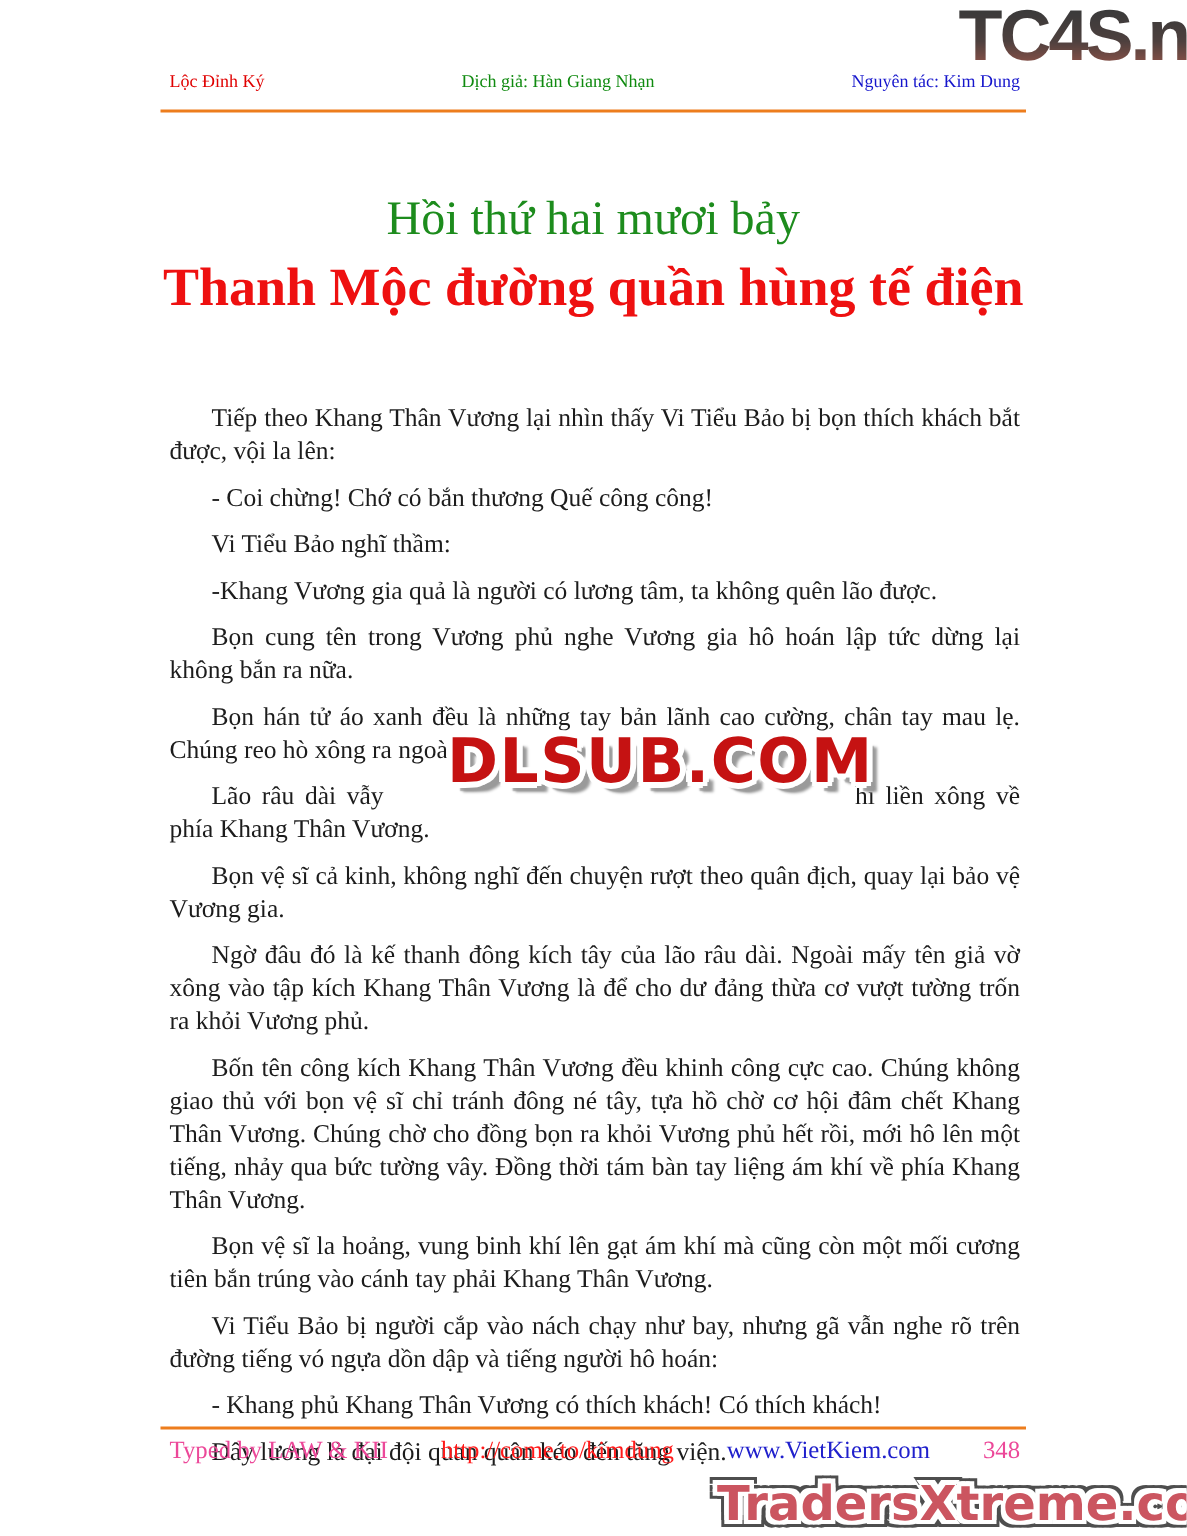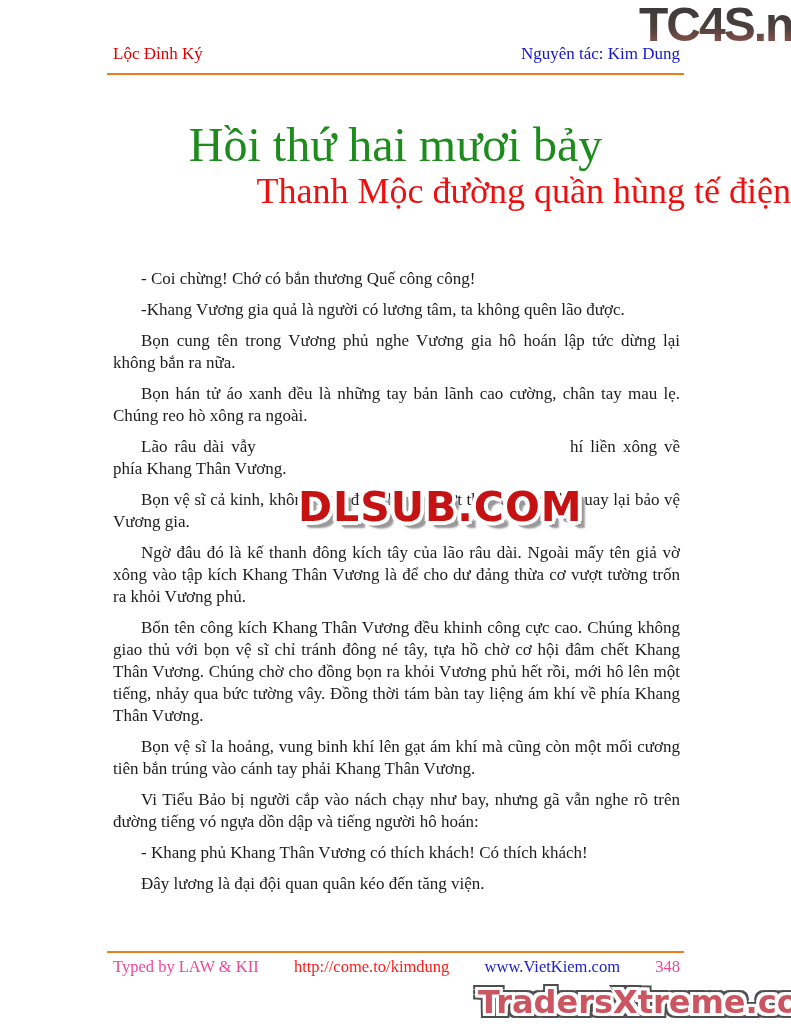--- a/index.html
+++ b/index.html
@@ -15,36 +15,36 @@
     font-family:"Liberation Sans", sans-serif;
     font-weight:bold; font-size:48px; line-height:1; letter-spacing:-2px;
     background:linear-gradient(180deg,#3a3a3a 12%, #4d403e 55%, #96554a 95%);
     -webkit-background-clip:text; background-clip:text; color:transparent;
   }
 
   
   .header-row {
     position:absolute; top:44px; left:113px; width:567px;
     display:flex; justify-content:space-between; align-items:flex-end;
-    font-size:17px; line-height:20px;
+    font-size:12px; line-height:20px;
   }
   .hdr-book   { color:#e00000; }
   .hdr-trans  { color:#0f8a0f; }
   .hdr-author { color:#1515cc; }
 
   .rule-top, .rule-bottom {
     position:absolute; left:107px; width:577px; height:2px; background:#ed7d1d;
   }
   .rule-top { top:73px; }
   .rule-bottom { top:951px; }
 
   
   .titles { position:absolute; top:125px; left:0; width:791px; text-align:center; }
-  .title-1 { margin:0 0 6px 0; font-weight:normal; font-size:48px; line-height:40px; color:#1d8c1d; }
-  .title-2 { margin:0; font-weight:normal; font-size:36px; line-height:40px; color:#ee1010;text-align:right; }
+  .title-1 { margin:0 0 6px 0; font-weight:normal; font-size:32px; line-height:40px; color:#1d8c1d; }
+  .title-2 { margin:0; font-weight:bold; font-size:36px; line-height:40px; color:#ee1010; }
 
   
   .body-text {
     position:absolute; top:268px; left:113px; width:567px;
     font-size:17px; line-height:22px; text-align:justify;
   }
   .body-text p { margin:0 0 9px 0; text-indent:28px; }
   .wm-spacer { display:inline-block; width:300px; height:1px; vertical-align:baseline; }
 
   
@@ -86,32 +86,35 @@
 </style>
 </head>
 <body>
 
 <div class="page">
 
   <div class="logo-tc4s">TC4S.net</div>
 
   <div class="header-row">
     <span class="hdr-book">Lộc Đỉnh Ký</span>
+    <span class="hdr-trans">Dịch giả: Hàn Giang Nhạn</span>
     <span class="hdr-author">Nguyên tác: Kim Dung</span>
   </div>
 
   <div class="rule-top"></div>
 
   <div class="titles">
     <h1 class="title-1">Hồi thứ hai mươi bảy</h1>
     <h1 class="title-2">Thanh Mộc đường quần hùng tế điện</h1>
   </div>
 
   <div class="body-text">
+    <p>Tiếp theo Khang Thân Vương lại nhìn thấy Vi Tiểu Bảo bị bọn thích khách bắt được, vội la lên:</p>
     <p>- Coi chừng! Chớ có bắn thương Quế công công!</p>
+    <p>Vi Tiểu Bảo nghĩ thầm:</p>
     <p>-Khang Vương gia quả là người có lương tâm, ta không quên lão được.</p>
     <p>Bọn cung tên trong Vương phủ nghe Vương gia hô hoán lập tức dừng lại không bắn ra nữa.</p>
     <p>Bọn hán tử áo xanh đều là những tay bản lãnh cao cường, chân tay mau lẹ. Chúng reo hò xông ra ngoài.</p>
     <p>
       <span>Lão râu dài vẫy</span>
       <span class="wm-spacer"></span>
       <span>hí liền xông về phía Khang Thân Vương.</span>
     </p>
     <p>Bọn vệ sĩ cả kinh, không nghĩ đến chuyện rượt theo quân địch, quay lại bảo vệ Vương gia.</p>
     <p>Ngờ đâu đó là kế thanh đông kích tây của lão râu dài. Ngoài mấy tên giả vờ xông vào tập kích Khang Thân Vương là để cho dư đảng thừa cơ vượt tường trốn ra khỏi Vương phủ.</p>

